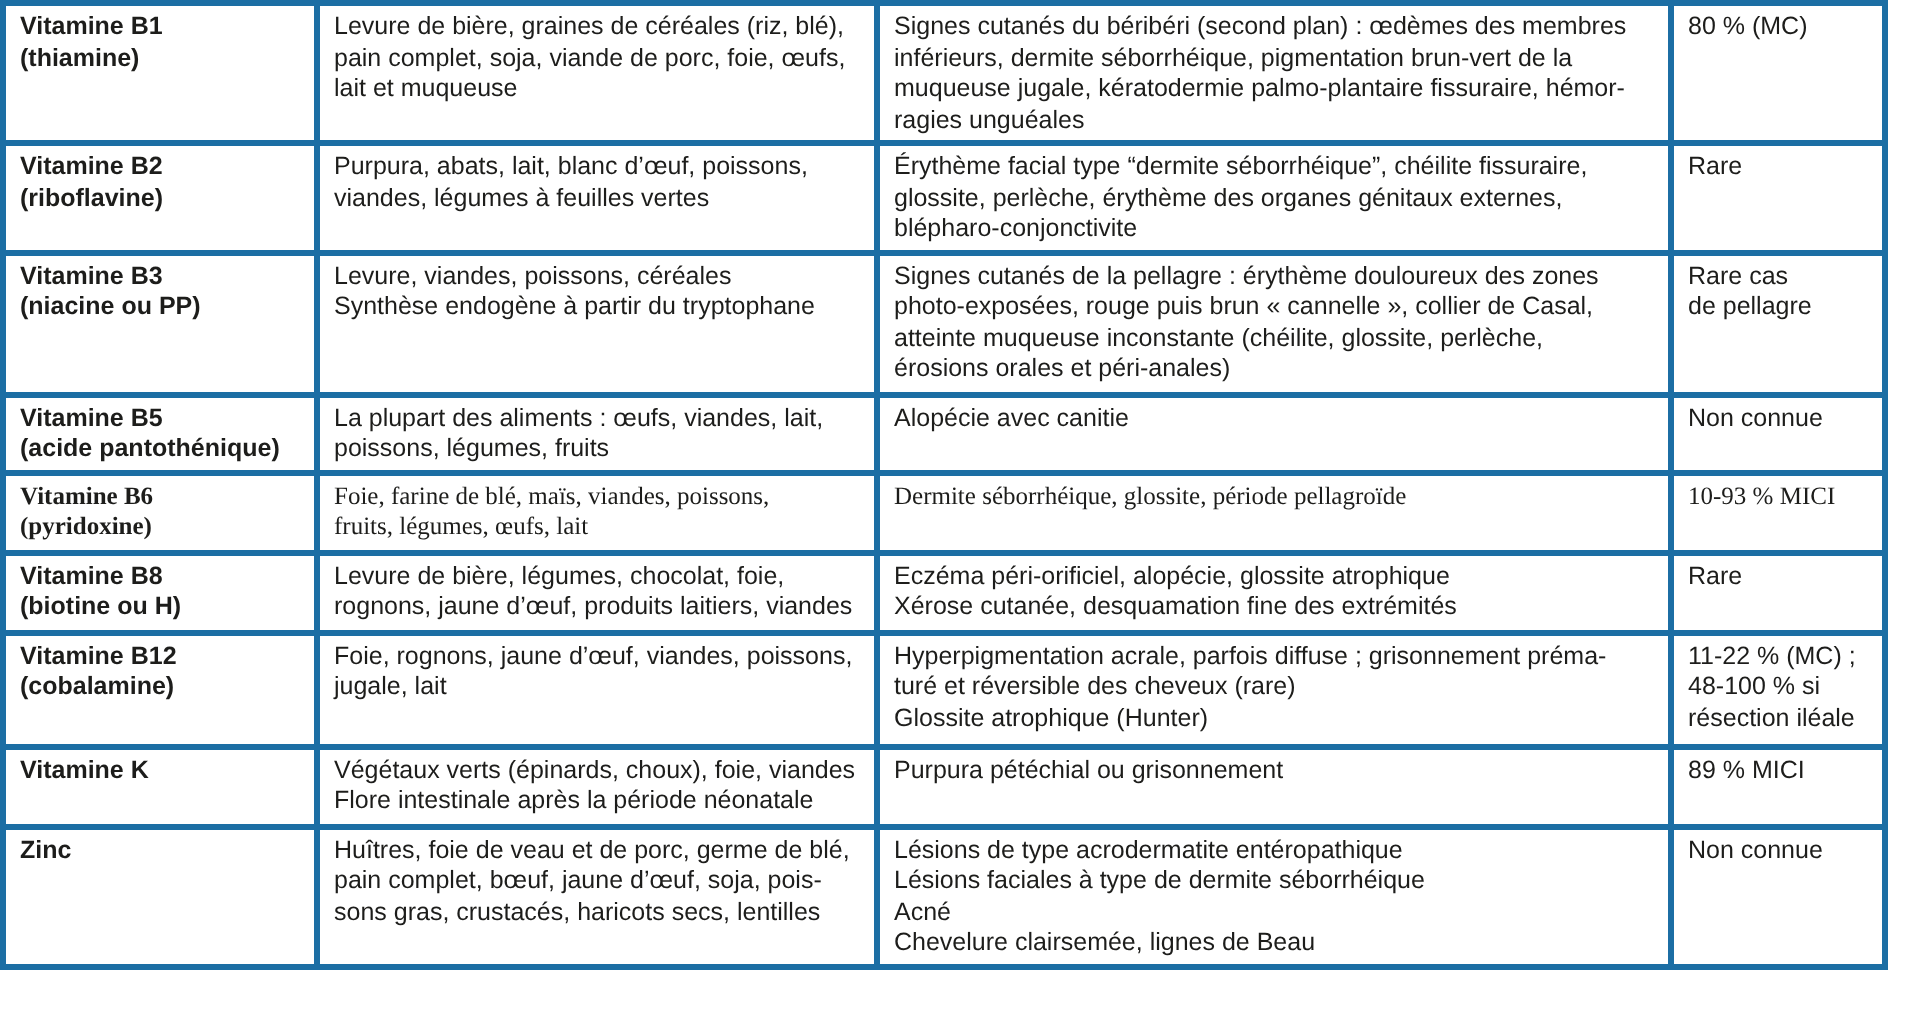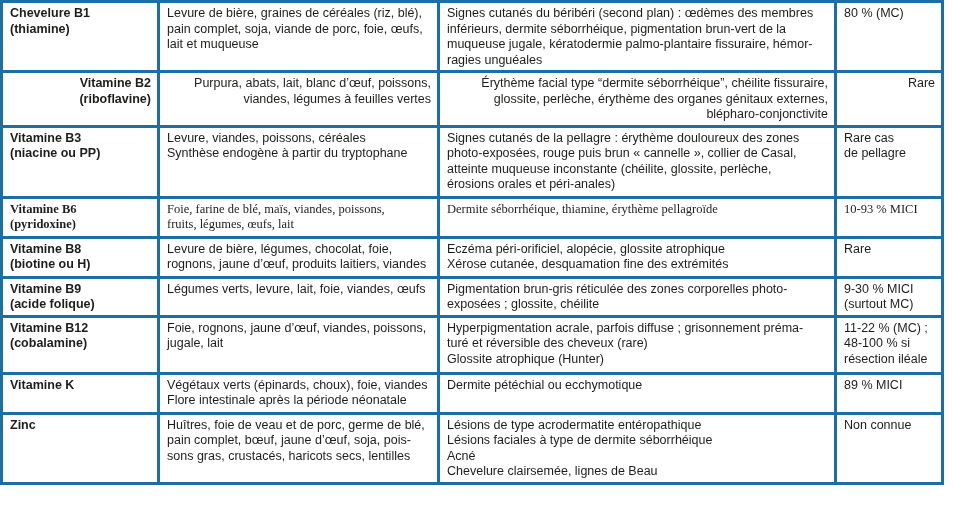--- a/index.html
+++ b/index.html
@@ -16,21 +16,21 @@
     border: 3px solid #1c6ea4;
     vertical-align: top;
     padding: 3px 6px 2px 7px;
     font-size: 12.5px;
     line-height: 15.5px;
     white-space: pre-line;
     overflow: hidden;
   }
   td.name-cell { font-weight: bold; }
   tr.r1  { height: 65px; }
-  tr.r2  { height: 54px; text-align: right; }
+  tr.r2  { height: 54px; }
   tr.r3  { height: 71px; }
   tr.r4  { height: 38px; }
   tr.r5  { height: 40px; font-family: Liberation Serif, serif; }
   tr.r6  { height: 40px; }
   tr.r7  { height: 38px; }
   tr.r8  { height: 57px; }
   tr.r9  { height: 40px; }
   tr.r10 { height: 70px; }
 </style>
 </head>
@@ -39,21 +39,21 @@
 <div class="page">
   <table class="vit">
     <colgroup>
       <col style="width:157px">
       <col style="width:280px">
       <col style="width:397px">
       <col style="width:107px">
     </colgroup>
     <tbody>
       <tr class="r1">
-        <td class="name-cell">Chevelure B1
+        <td class="name-cell">Vitamine B1
 (thiamine)</td>
         <td>Levure de bière, graines de céréales (riz, blé),
 pain complet, soja, viande de porc, foie, œufs,
 lait et muqueuse</td>
         <td>Signes cutanés du béribéri (second plan) : œdèmes des membres
 inférieurs, dermite séborrhéique, pigmentation brun-vert de la
 muqueuse jugale, kératodermie palmo-plantaire fissuraire, hémor-
 ragies unguéales</td>
         <td>80 % (MC)</td>
       </tr>
@@ -72,63 +72,62 @@
 (niacine ou PP)</td>
         <td>Levure, viandes, poissons, céréales
 Synthèse endogène à partir du tryptophane</td>
         <td>Signes cutanés de la pellagre : érythème douloureux des zones
 photo-exposées, rouge puis brun « cannelle », collier de Casal,
 atteinte muqueuse inconstante (chéilite, glossite, perlèche,
 érosions orales et péri-anales)</td>
         <td>Rare cas
 de pellagre</td>
       </tr>
+      <tr class="r4">
+        <td class="name-cell">Vitamine B5
+(acide pantothénique)</td>
+        <td>La plupart des aliments : œufs, viandes, lait,
+poissons, légumes, fruits</td>
+        <td>Alopécie avec canitie</td>
+        <td>Non connue</td>
+      </tr>
       <tr class="r5">
         <td class="name-cell">Vitamine B6
 (pyridoxine)</td>
         <td>Foie, farine de blé, maïs, viandes, poissons,
 fruits, légumes, œufs, lait</td>
-        <td>Dermite séborrhéique, thiamine, érythème pellagroïde</td>
+        <td>Dermite séborrhéique, glossite, période pellagroïde</td>
         <td>10-93 % MICI</td>
       </tr>
       <tr class="r6">
         <td class="name-cell">Vitamine B8
 (biotine ou H)</td>
         <td>Levure de bière, légumes, chocolat, foie,
 rognons, jaune d’œuf, produits laitiers, viandes</td>
         <td>Eczéma péri-orificiel, alopécie, glossite atrophique
 Xérose cutanée, desquamation fine des extrémités</td>
         <td>Rare</td>
-      </tr>
-      <tr class="r7">
-        <td class="name-cell">Vitamine B9
-(acide folique)</td>
-        <td>Légumes verts, levure, lait, foie, viandes, œufs</td>
-        <td>Pigmentation brun-gris réticulée des zones corporelles photo-
-exposées ; glossite, chéilite</td>
-        <td>9-30 % MICI
-(surtout MC)</td>
       </tr>
       <tr class="r8">
         <td class="name-cell">Vitamine B12
 (cobalamine)</td>
         <td>Foie, rognons, jaune d’œuf, viandes, poissons,
 jugale, lait</td>
         <td>Hyperpigmentation acrale, parfois diffuse ; grisonnement préma-
 turé et réversible des cheveux (rare)
 Glossite atrophique (Hunter)</td>
         <td>11-22 % (MC) ;
 48-100 % si
 résection iléale</td>
       </tr>
       <tr class="r9">
         <td class="name-cell">Vitamine K</td>
         <td>Végétaux verts (épinards, choux), foie, viandes
 Flore intestinale après la période néonatale</td>
-        <td>Dermite pétéchial ou ecchymotique</td>
+        <td>Purpura pétéchial ou grisonnement</td>
         <td>89 % MICI</td>
       </tr>
       <tr class="r10">
         <td class="name-cell">Zinc</td>
         <td>Huîtres, foie de veau et de porc, germe de blé,
 pain complet, bœuf, jaune d’œuf, soja, pois-
 sons gras, crustacés, haricots secs, lentilles</td>
         <td>Lésions de type acrodermatite entéropathique
 Lésions faciales à type de dermite séborrhéique
 Acné

